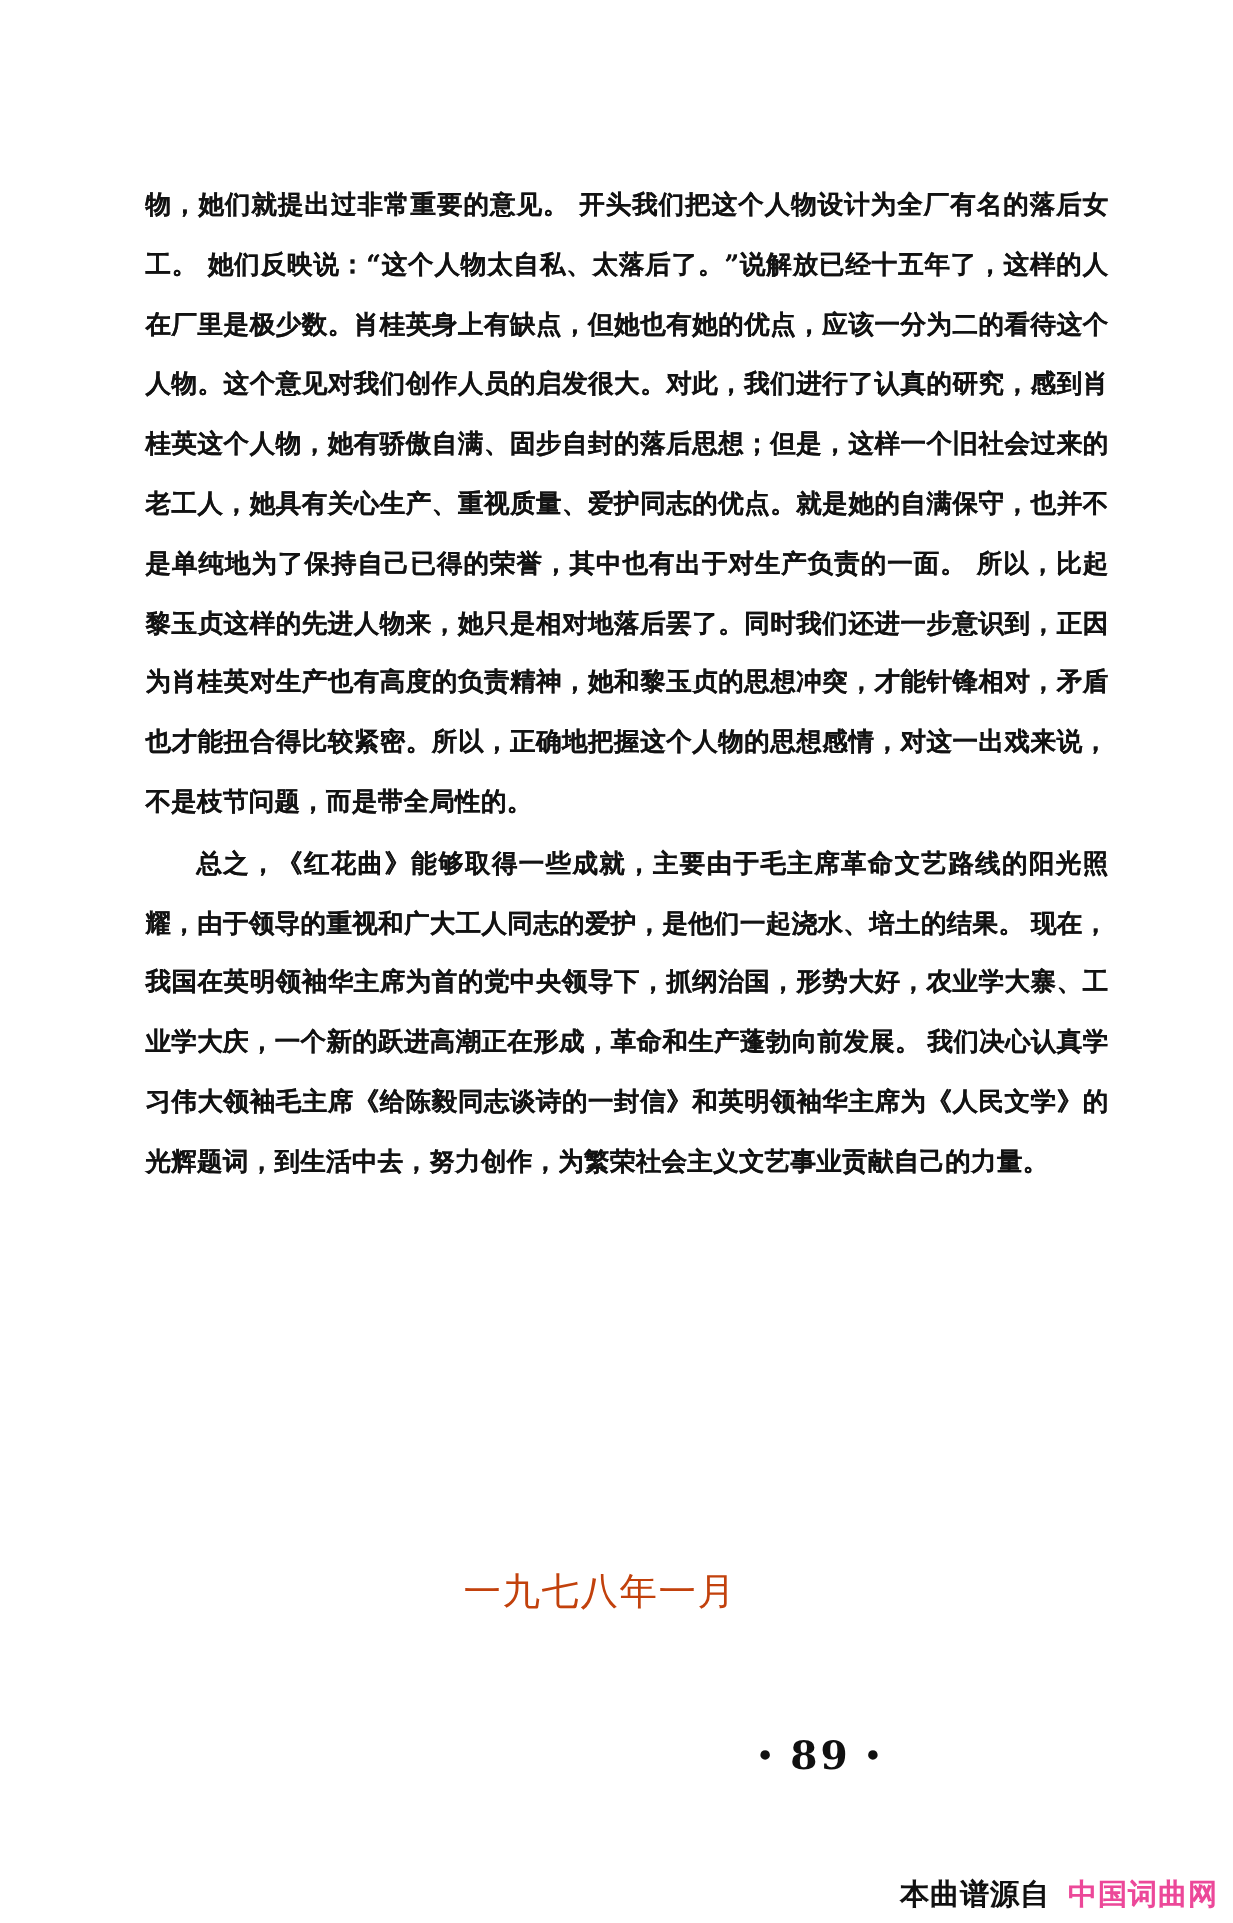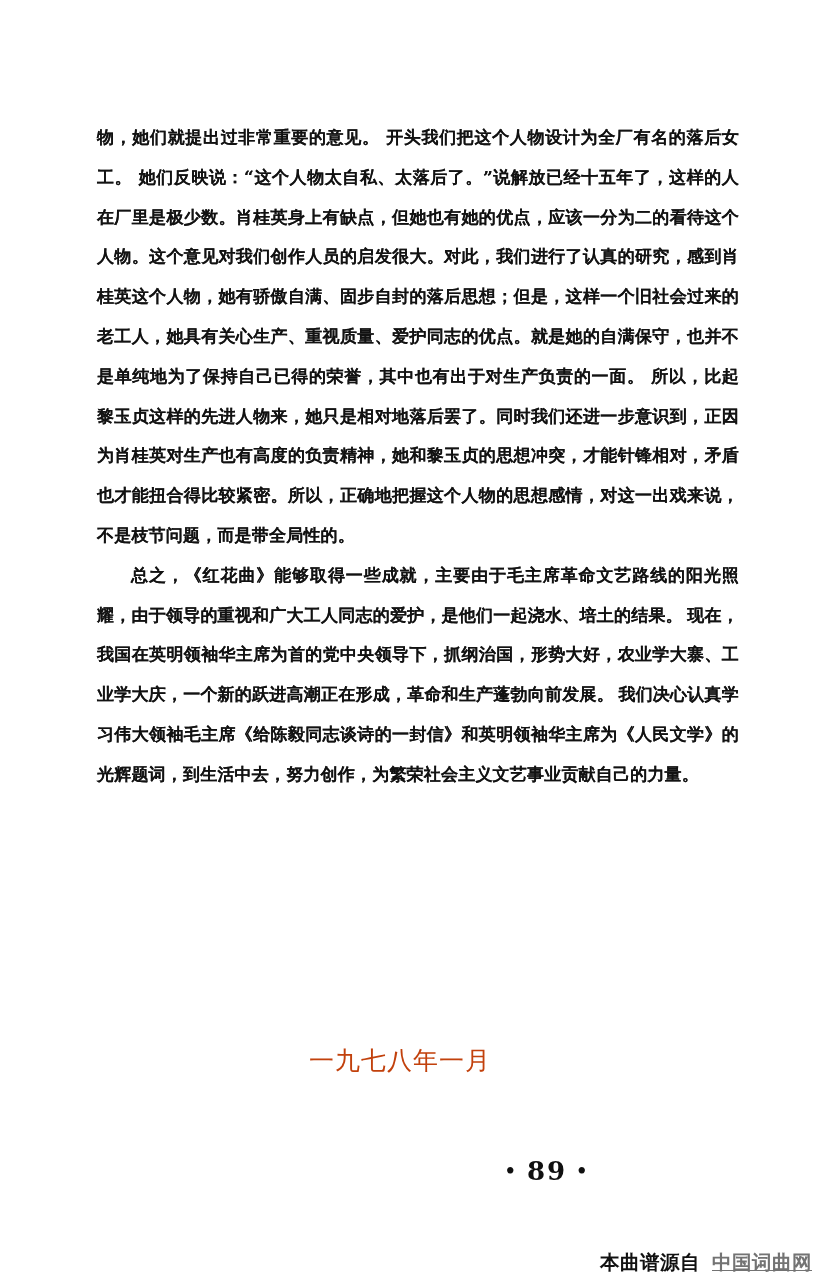--- a/index.html
+++ b/index.html
@@ -103,22 +103,21 @@
     font-weight: 700;
     letter-spacing: 0.5px;
     line-height: 26px;
   }
 
   .watermark-prefix {
     color: #111111;
   }
 
   .watermark-site {
-    color: #737373;
-    text-decoration: underline;
+    color: #ec4899;
   }
 </style>
 </head>
 <body>
 
 <div class="page">
 
   <div class="text-block">
     <p class="para">物，她们就提出过非常重要的意见。 开头我们把这个人物设计为全厂有名的落后女工。 她们反映说：“这个人物太自私、太落后了。”说解放已经十五年了，这样的人在厂里是极少数。肖桂英身上有缺点，但她也有她的优点，应该一分为二的看待这个人物。这个意见对我们创作人员的启发很大。对此，我们进行了认真的研究，感到肖桂英这个人物，她有骄傲自满、固步自封的落后思想；但是，这样一个旧社会过来的老工人，她具有关心生产、重视质量、爱护同志的优点。就是她的自满保守，也并不是单纯地为了保持自己已得的荣誉，其中也有出于对生产负责的一面。 所以，比起黎玉贞这样的先进人物来，她只是相对地落后罢了。同时我们还进一步意识到，正因为肖桂英对生产也有高度的负责精神，她和黎玉贞的思想冲突，才能针锋相对，矛盾也才能扭合得比较紧密。所以，正确地把握这个人物的思想感情，对这一出戏来说，不是枝节问题，而是带全局性的。</p>
     <p class="para para-indent">总之，《红花曲》能够取得一些成就，主要由于毛主席革命文艺路线的阳光照耀，由于领导的重视和广大工人同志的爱护，是他们一起浇水、培土的结果。 现在，我国在英明领袖华主席为首的党中央领导下，抓纲治国，形势大好，农业学大寨、工业学大庆，一个新的跃进高潮正在形成，革命和生产蓬勃向前发展。 我们决心认真学习伟大领袖毛主席《给陈毅同志谈诗的一封信》和英明领袖华主席为《人民文学》的光辉题词，到生活中去，努力创作，为繁荣社会主义文艺事业贡献自己的力量。</p>

